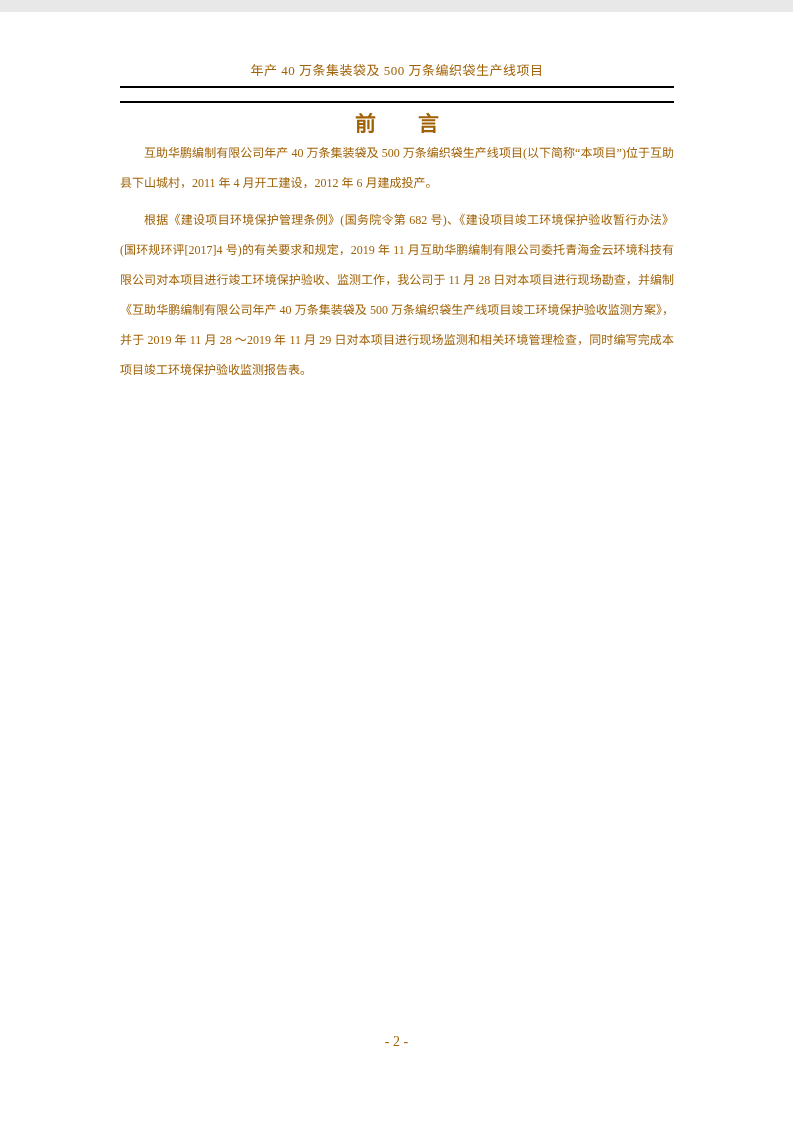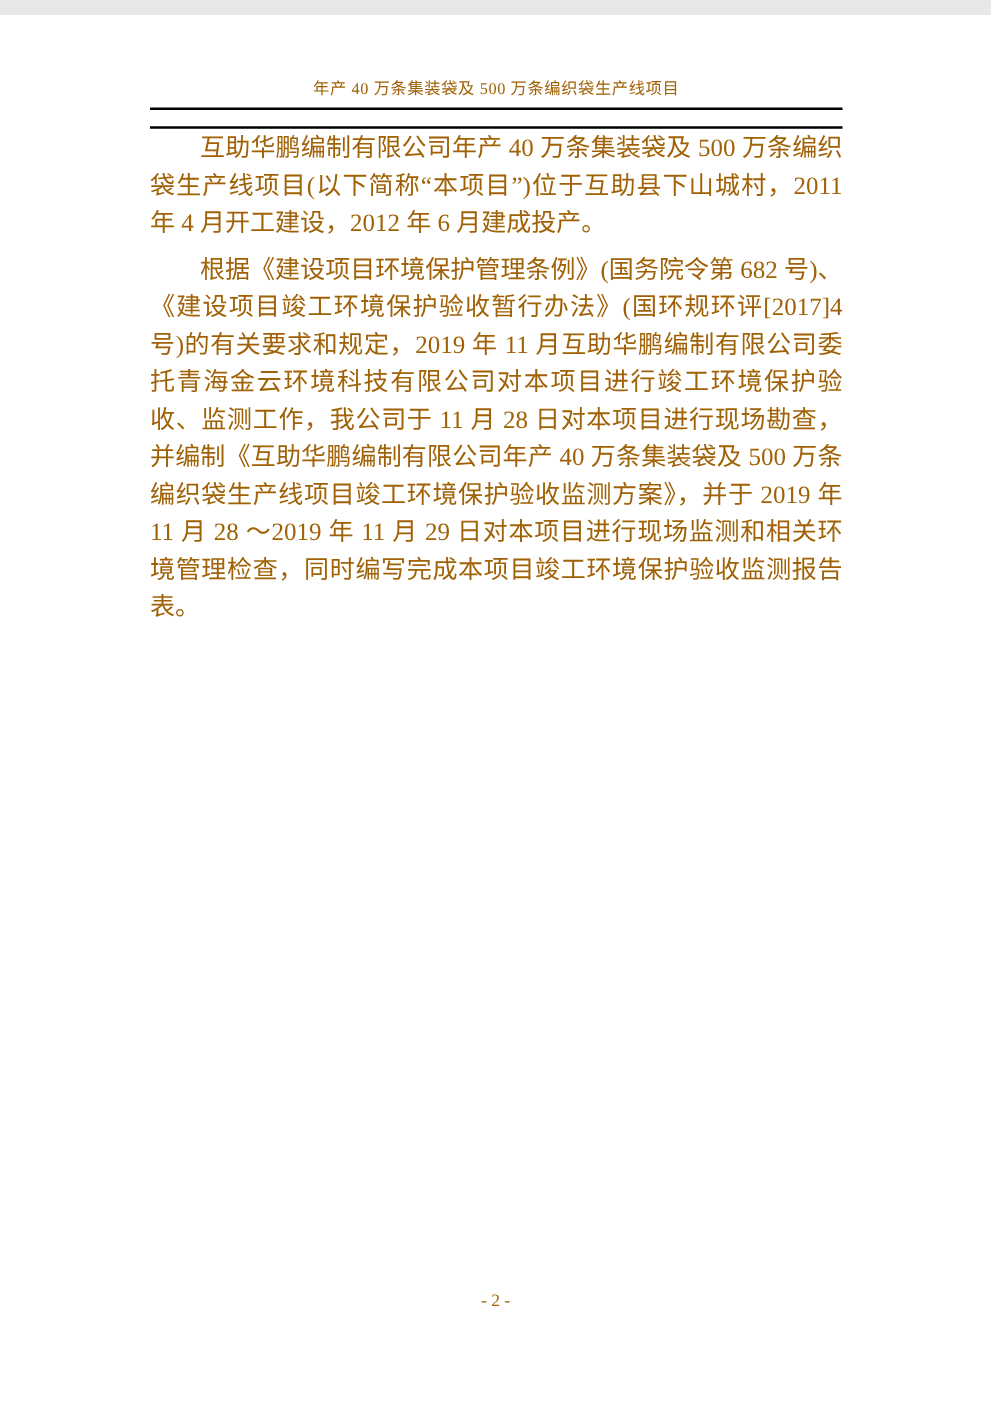--- a/index.html
+++ b/index.html
@@ -49,21 +49,21 @@
     font-size: 21px;
     font-weight: bold;
     line-height: 26px;
   }
 
   .doc-body {
     margin-top: 1px;
   }
 
   .doc-body p {
-    font-size: 20px;
+    font-size: 12px;
     line-height: 30px;
     text-align: justify;
     text-justify: inter-ideograph;
     text-indent: 2em;
     margin-bottom: 7px;
   }
 
   .footer {
     position: absolute;
     left: 0;
@@ -79,20 +79,21 @@
 
 <div class="page">
   <div class="content">
 
     <div class="header-title">年产 40 万条集装袋及 500 万条编织袋生产线项目</div>
 
     <div class="rule-top"></div>
 
     <div class="rule-bottom"></div>
 
+    <div class="doc-heading">前　　言</div>
 
     <div class="doc-body">
         <p>互助华鹏编制有限公司年产 40 万条集装袋及 500 万条编织袋生产线项目(以下简称“本项目”)位于互助县下山城村，2011 年 4 月开工建设，2012 年 6 月建成投产。</p>
         <p>根据《建设项目环境保护管理条例》(国务院令第 682 号)、《建设项目竣工环境保护验收暂行办法》(国环规环评[2017]4 号)的有关要求和规定，2019 年 11 月互助华鹏编制有限公司委托青海金云环境科技有限公司对本项目进行竣工环境保护验收、监测工作，我公司于 11 月 28 日对本项目进行现场勘查，并编制《互助华鹏编制有限公司年产 40 万条集装袋及 500 万条编织袋生产线项目竣工环境保护验收监测方案》，并于 2019 年 11 月 28 ～2019 年 11 月 29 日对本项目进行现场监测和相关环境管理检查，同时编写完成本项目竣工环境保护验收监测报告表。</p>
       </div>
 
   </div>
 
   <div class="footer">- 2 -</div>
 </div>

